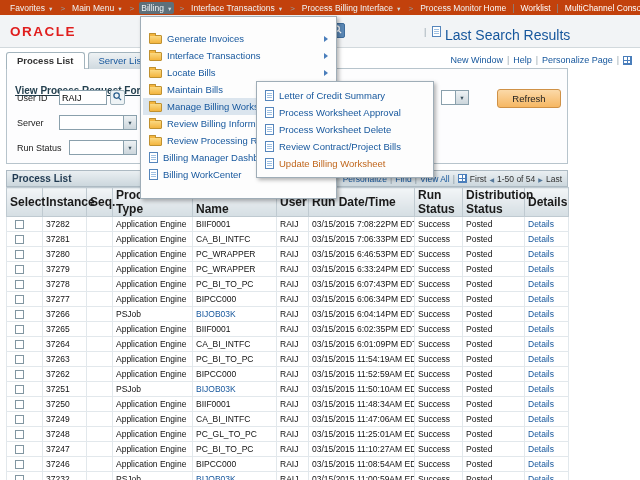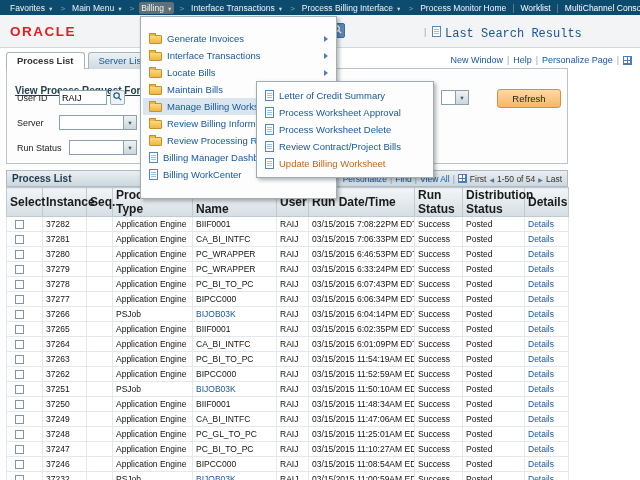--- a/index.html
+++ b/index.html
@@ -1,40 +1,40 @@
 <!DOCTYPE html>
 <html><head>
 <meta charset="utf-8">
 <style>
   * { margin:0; padding:0; box-sizing:border-box; }
   html,body { width:640px; height:480px; }
   body { position:relative; overflow:hidden; background:#fff; font-family:"Liberation Sans",sans-serif; font-size:10px; color:#111; }
 
   
-  .topbar { position:absolute; top:0; left:0; right:0; height:15px; background:#0c4a6e;
+  .topbar { position:absolute; top:0; left:0; right:0; height:15px; background:#c2410c;
             display:flex; align-items:center; justify-content:space-between; padding:0 8px; z-index:5; }
   .crumbs { display:flex; align-items:center; gap:5px; font-size:8.5px; color:#f1f5f7; white-space:nowrap; }
   .crumb { display:flex; align-items:center; gap:3px; cursor:pointer; padding:1px 2px; }
   .crumb.open { background:#5e707a; border-radius:2px; }
   .caret::before { content:"▼"; font-size:5.5px; color:#cfdae0; }
   .crumb-sep::before { content:">"; font-size:8px; color:#93a5ae; }
   .toplinks { display:flex; align-items:center; gap:6px; font-size:8.5px; color:#fff; white-space:nowrap; }
   .toplink { cursor:pointer; }
   .tl-sep::before { content:"|"; color:#7e909a; }
 
   
   .brandbar { position:absolute; top:15px; left:0; right:0; height:33px; background:#f2f4f6; border-bottom:1px solid #d2d9dd; z-index:1; }
   .logo { position:absolute; left:10px; top:9px; color:#e01e1e; font-weight:bold; font-size:13.5px; letter-spacing:1.5px; }
   .gsearch { position:absolute; left:203px; top:7px; width:124px; height:17px; border:1px solid #9db0ba; background:#fff; font-size:9px; padding:0 3px; font-family:"Liberation Sans",sans-serif; }
   .search-btn { position:absolute; left:330px; top:8px; width:15px; height:15px; background:#5b87b5; border:1px solid #3f6d9c; border-radius:2px;
                 display:flex; align-items:center; justify-content:center; cursor:pointer; }
   .adv-link { position:absolute; left:352px; top:12px; font-size:13px; color:#15569c; cursor:pointer;margin-top:47px; }
   .hd-sep { position:absolute; left:424px; top:12px; color:#9aa8b0; font-size:9px; }
   .lsr-ico { position:absolute; left:432px; top:11px; }
-  .lsr-link { position:absolute; left:445px; top:12px; font-size:12px; color:#15569c; cursor:pointer;font-family:Liberation Mono, monospace; }
+  .lsr-link { position:absolute; left:445px; top:12px; font-size:14px; color:#15569c; cursor:pointer; }
 
   
   .tabs { position:absolute; top:52px; left:6px; display:flex; z-index:2; }
   .tab { height:17px; line-height:16px; padding:0 10px; font-size:9.5px; border:1px solid #a3b4bd; border-bottom:none;
          border-radius:3px 3px 0 0; margin-right:3px; cursor:pointer; }
   .tab.active { background:#fff; color:#333; font-weight:bold; }
   .tab.inactive { background:linear-gradient(#eef2f4,#cfd9df); color:#15569c; }
   .pagelinks { position:absolute; top:55px; right:8px; display:flex; align-items:center; gap:4px; font-size:9px; color:#15569c; z-index:2; }
   .pl-sep::before { content:"|"; color:#9aa8b0; }
   .pagelinks .lnk { cursor:pointer; }

